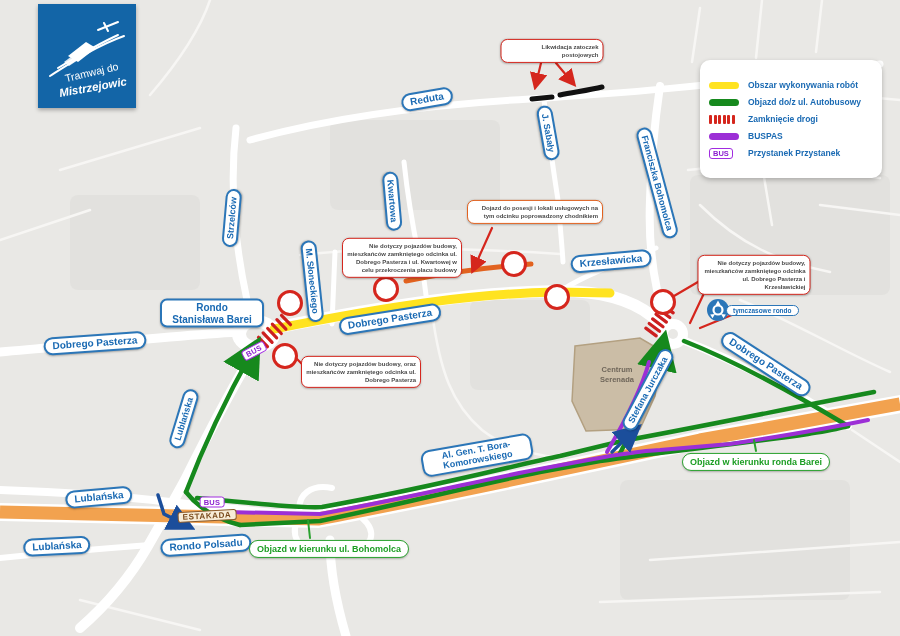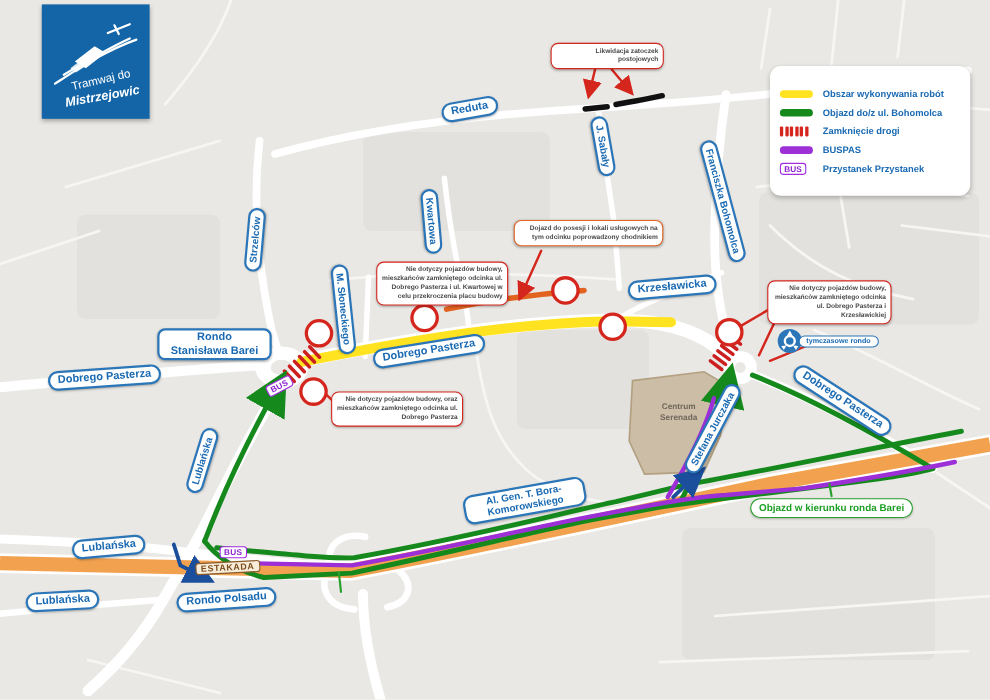--- a/index.html
+++ b/index.html
@@ -209,21 +209,21 @@
     <div class="row">
       <span class="sw">
           <span class="bar" style="background:#ffe320;"></span>
         </span>
       <span class="txt">Obszar wykonywania robót</span>
     </div>
     <div class="row">
       <span class="sw">
           <span class="bar" style="background:#16891d;"></span>
         </span>
-      <span class="txt">Objazd do/z ul. Bohomolca</span>
+      <span class="txt">Objazd do/z ul. Autobusowy</span>
     </div>
     <div class="row">
       <span class="sw">
         <span class="hatchbar">
             <i></i>
             <i></i>
             <i></i>
             <i></i>
             <i></i>
             <i></i>
@@ -248,21 +248,21 @@
   <div class="lbl" style="left:427px;top:99px;transform:translate(-50%,-50%) rotate(-10deg);">Reduta</div>
   <div class="lbl sm" style="left:548px;top:133px;transform:translate(-50%,-50%) rotate(80deg);">J. Sabały</div>
   <div class="lbl sm" style="left:232px;top:218px;transform:translate(-50%,-50%) rotate(-85deg);">Strzelców</div>
   <div class="lbl sm" style="left:392px;top:201px;transform:translate(-50%,-50%) rotate(85deg);">Kwartowa</div>
   <div class="lbl sm" style="left:312px;top:281px;transform:translate(-50%,-50%) rotate(84deg);">M. Słoneckiego</div>
   <div class="lbl sm" style="left:657px;top:183px;transform:translate(-50%,-50%) rotate(75deg);">Franciszka Bohomolca</div>
   <div class="lbl" style="left:611px;top:261px;transform:translate(-50%,-50%) rotate(-5deg);">Krzesławicka</div>
   <div class="lbl" style="left:390px;top:319px;transform:translate(-50%,-50%) rotate(-9deg);">Dobrego Pasterza</div>
   <div class="lbl" style="left:95px;top:343px;transform:translate(-50%,-50%) rotate(-4deg);">Dobrego Pasterza</div>
   <div class="lbl" style="left:766px;top:364px;transform:translate(-50%,-50%) rotate(33deg);">Dobrego Pasterza</div>
-  <div class="lbl multi" style="left:195px;top:313px;width:86px;border-radius:7px;">Rondo Stanisława Barei</div>
+  <div class="lbl multi" style="left:212px;top:313px;width:86px;border-radius:7px;">Rondo Stanisława Barei</div>
   <div class="lbl sm" style="left:184px;top:419px;transform:translate(-50%,-50%) rotate(-73deg);">Lublańska</div>
   <div class="lbl" style="left:99px;top:497px;transform:translate(-50%,-50%) rotate(-5deg);">Lublańska</div>
   <div class="lbl" style="left:57px;top:546px;transform:translate(-50%,-50%) rotate(-3deg);">Lublańska</div>
   <div class="lbl" style="left:206px;top:545px;transform:translate(-50%,-50%) rotate(-4deg);">Rondo Polsadu</div>
   <div class="lbl sm multi" style="left:477px;top:455px;width:96px;transform:translate(-50%,-50%) rotate(-10deg);">Al. Gen. T. Bora-Komorowskiego</div>
   <div class="lbl sm" style="left:648px;top:390px;transform:translate(-50%,-50%) rotate(-62deg);">Stefana Jurczaka</div>
 
   <div class="trondo" style="left:706px;top:310px;">
     <svg width="24" height="24" viewBox="0 0 24 24">
       <circle cx="12" cy="12" r="11" fill="#2b76b8"></circle>
@@ -285,15 +285,16 @@
   <div class="co orange" style="left:535px;top:212px;width:126px;">Dojazd do posesji i lokali usługowych na tym odcinku poprowadzony chodnikiem</div>
   <div class="co red" style="left:754px;top:275px;width:103px;">Nie dotyczy pojazdów budowy, mieszkańców zamkniętego odcinka ul. Dobrego Pasterza i Krzesławickiej</div>
   <div class="co red" style="left:361px;top:372px;width:110px;">Nie dotyczy pojazdów budowy, oraz mieszkańców zamkniętego odcinka ul. Dobrego Pasterza</div>
 
   <svg class="map" width="900" height="636" viewBox="0 0 900 636" style="z-index:3;pointer-events:none;">
     <g stroke="#2aa12e" stroke-width="2" stroke-linecap="round">
       <line x1="310" y1="538" x2="308" y2="520"></line>
       <line x1="756" y1="451" x2="754" y2="440"></line>
     </g>
   </svg>
+  <div class="co green" style="left:329px;top:549px;">Objazd w kierunku ul. Bohomolca</div>
   <div class="co green" style="left:756px;top:462px;">Objazd w kierunku ronda Barei</div>
 
 </div>
 
 </body></html>

